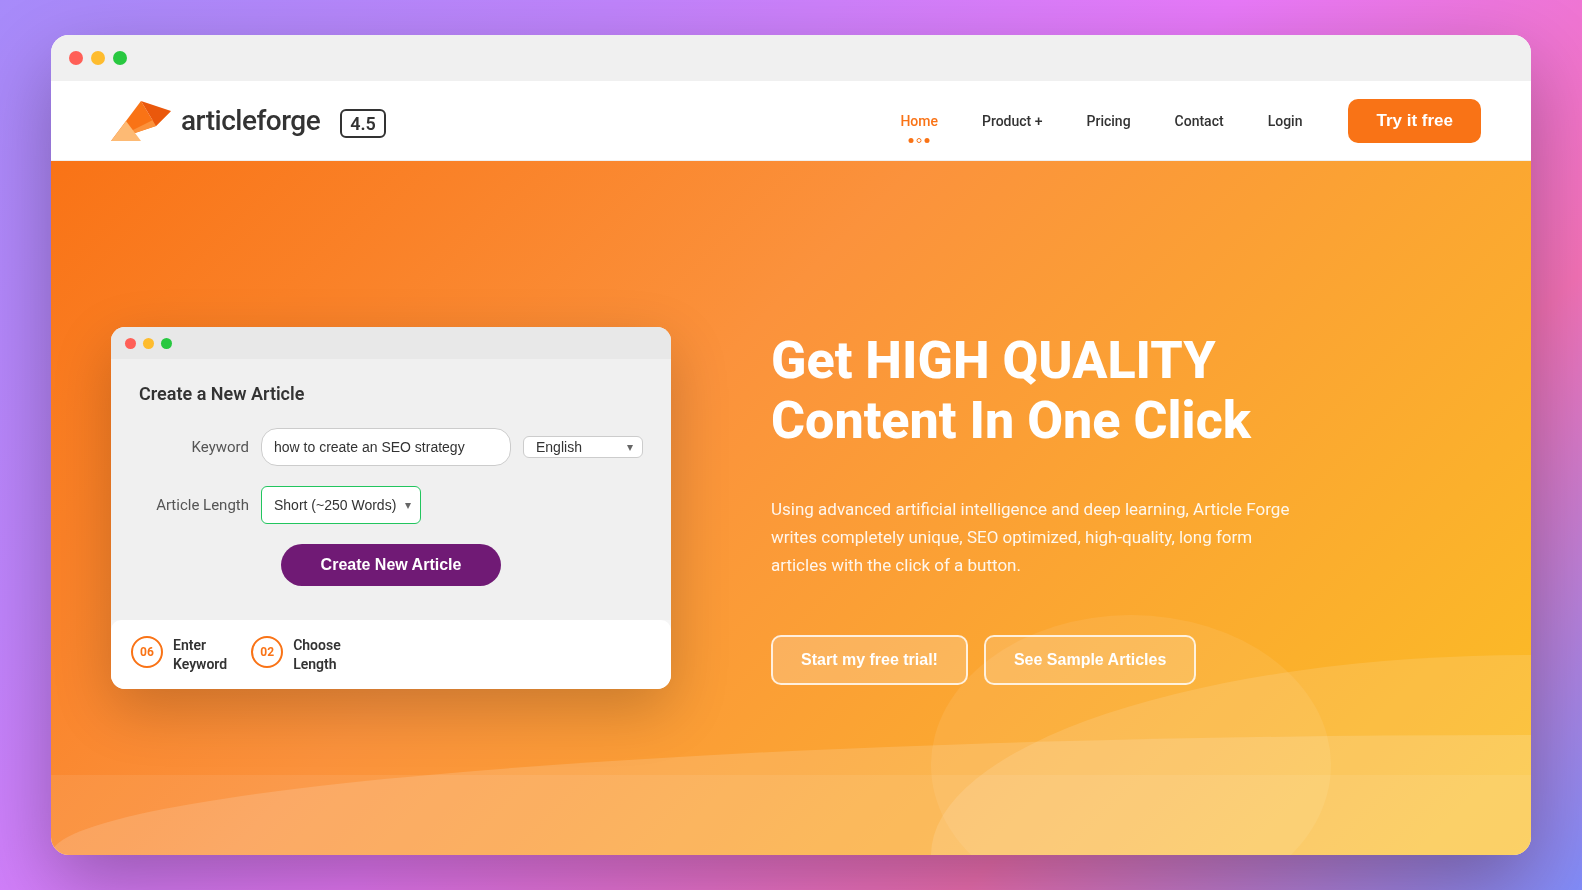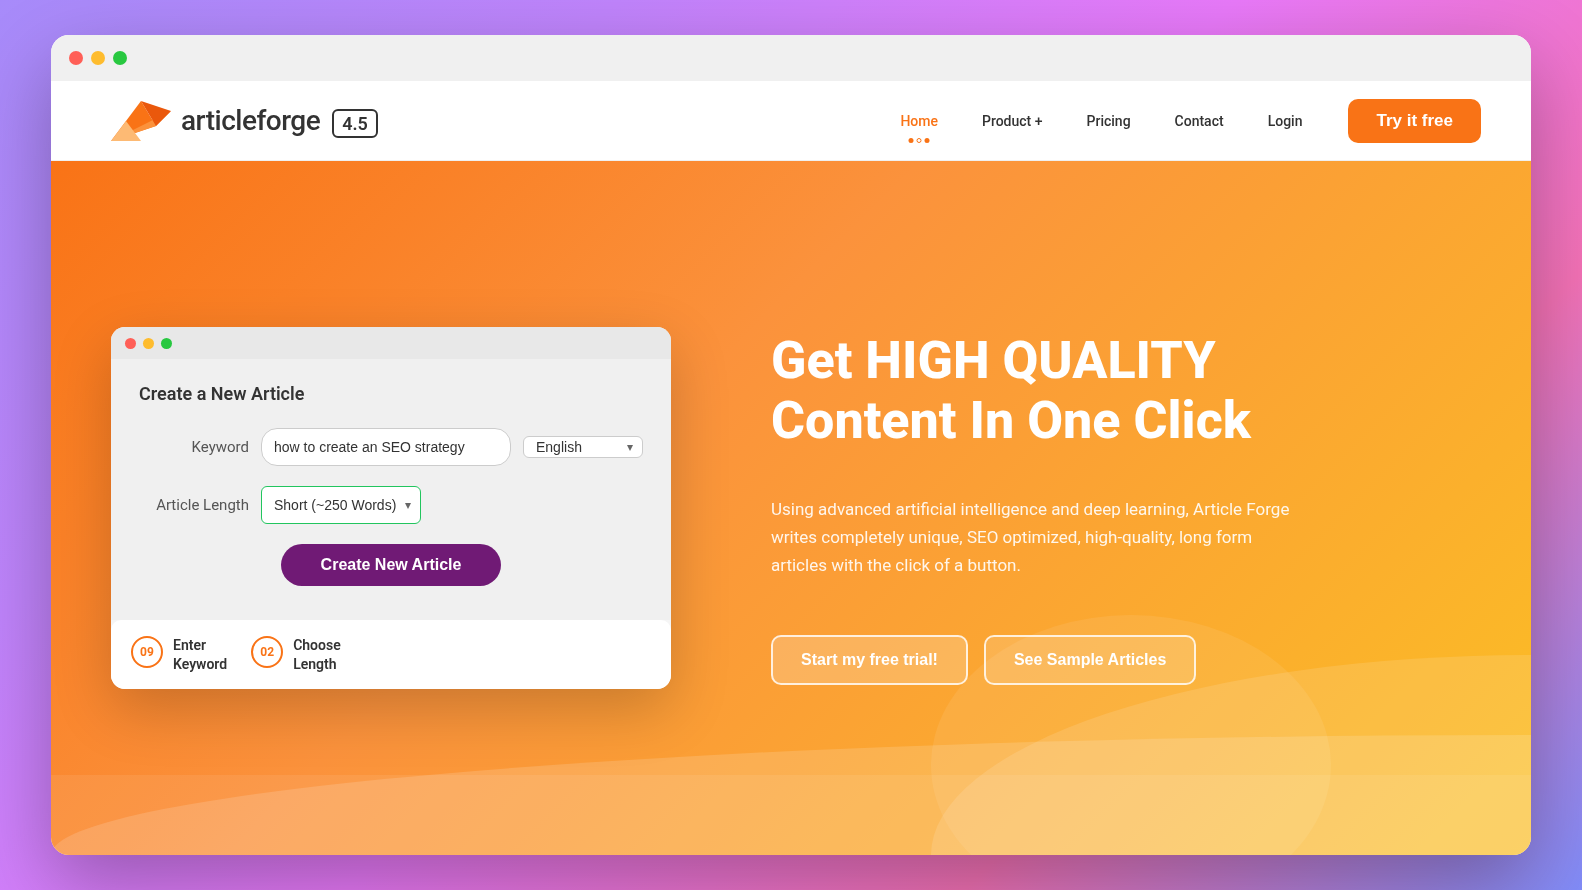--- a/index.html
+++ b/index.html
@@ -85,21 +85,21 @@
     .logo-version {
       display: inline-flex;
       align-items: center;
       justify-content: center;
       border: 2px solid #333;
       border-radius: 6px;
       padding: 2px 8px;
       font-size: 18px;
       font-weight: 600;
       color: #333;
-      margin-left: 12px;
+      margin-left: 20px;
     }
 
     .nav {
       display: flex;
       align-items: center;
       gap: 8px;
     }
 
     .nav-item {
       padding: 8px 18px;
@@ -530,21 +530,21 @@
                   <option>Long (~750 Words)</option>
                 </select>
               </div>
             </div>
 
             <button class="create-btn">Create New Article</button>
           </div>
 
           <div class="steps-panel">
             <div class="step-item">
-              <div class="step-number">09</div>
+              <div class="step-number">06</div>
               <div class="step-text">Enter<br>Keyword</div>
             </div>
             <div class="step-item">
               <div class="step-number">02</div>
               <div class="step-text">Choose<br>Length</div>
             </div>
           </div>
         </div>
       </div>
 

